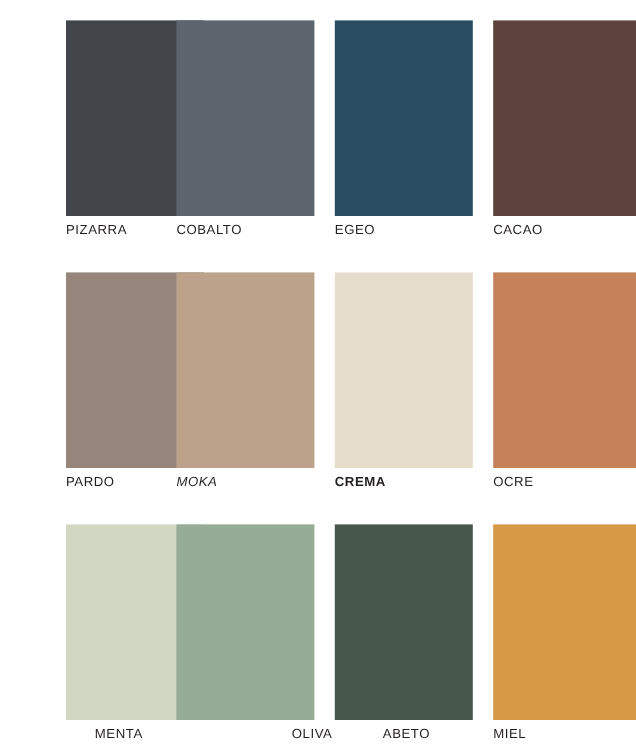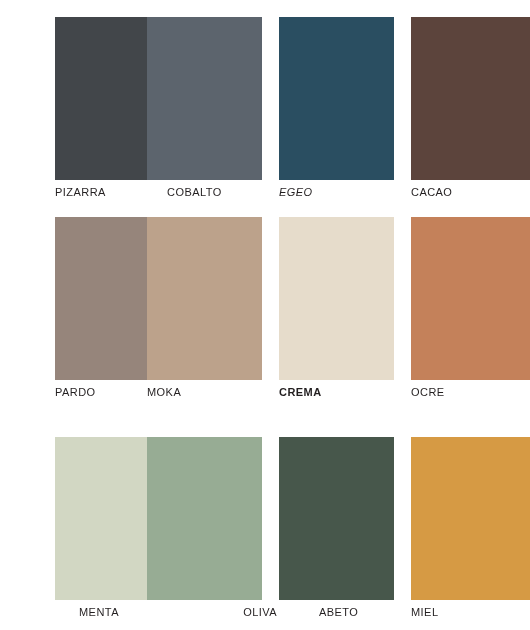--- a/index.html
+++ b/index.html
@@ -25,21 +25,21 @@
   }
 
   .palette-row {
     position: absolute;
     left: 0;
     width: 530px;
     height: 210px;
   }
 
   .palette-row.row-0 { top: 0px; }
-  .palette-row.row-1 { top: 200px; }
+  .palette-row.row-1 { top: 210px; }
   .palette-row.row-2 { top: 420px; }
 
   .swatch-cell {
     position: absolute;
     top: 0;
     width: 132px;
     height: 210px;
   }
 
   .swatch-cell.col-0 { left: 15px; margin-left: 40px; }
@@ -80,40 +80,40 @@
 
 <div id="palette-board" style="background-color: rgb(255, 255, 255);">
 
   <div class="palette-row row-0">
     <div class="swatch-cell col-0">
       <div class="swatch-chip" style="background-color: rgb(66, 70, 74);"></div>
       <div class="swatch-label" style="color: rgb(35, 31, 32);">PIZARRA</div>
     </div>
     <div class="swatch-cell col-1">
       <div class="swatch-chip" style="background-color: rgb(92, 100, 109);"></div>
-      <div class="swatch-label" style="color: rgb(35, 31, 32); margin-left: 20px;">COBALTO</div>
+      <div class="swatch-label" style="color: rgb(35, 31, 32);">COBALTO</div>
     </div>
     <div class="swatch-cell col-2">
       <div class="swatch-chip" style="background-color: rgb(42, 78, 97);"></div>
-      <div class="swatch-label" style="color: rgb(35, 31, 32); font-style: italic;">EGEO</div>
+      <div class="swatch-label" style="color: rgb(35, 31, 32);">EGEO</div>
     </div>
     <div class="swatch-cell col-3">
       <div class="swatch-chip" style="background-color: rgb(92, 68, 60);"></div>
       <div class="swatch-label" style="color: rgb(35, 31, 32);">CACAO</div>
     </div>
   </div>
 
   <div class="palette-row row-1">
     <div class="swatch-cell col-0">
       <div class="swatch-chip" style="background-color: rgb(150, 133, 123);"></div>
       <div class="swatch-label" style="color: rgb(35, 31, 32);">PARDO</div>
     </div>
     <div class="swatch-cell col-1">
       <div class="swatch-chip" style="background-color: rgb(188, 162, 139);"></div>
-      <div class="swatch-label" style="color: rgb(35, 31, 32);">MOKA</div>
+      <div class="swatch-label" style="color: rgb(35, 31, 32); font-style: italic;">MOKA</div>
     </div>
     <div class="swatch-cell col-2">
       <div class="swatch-chip" style="background-color: rgb(230, 220, 203);"></div>
       <div class="swatch-label" style="color: rgb(35, 31, 32); font-weight: bold;">CREMA</div>
     </div>
     <div class="swatch-cell col-3">
       <div class="swatch-chip" style="background-color: rgb(196, 129, 90);"></div>
       <div class="swatch-label" style="color: rgb(35, 31, 32);">OCRE</div>
     </div>
   </div>

